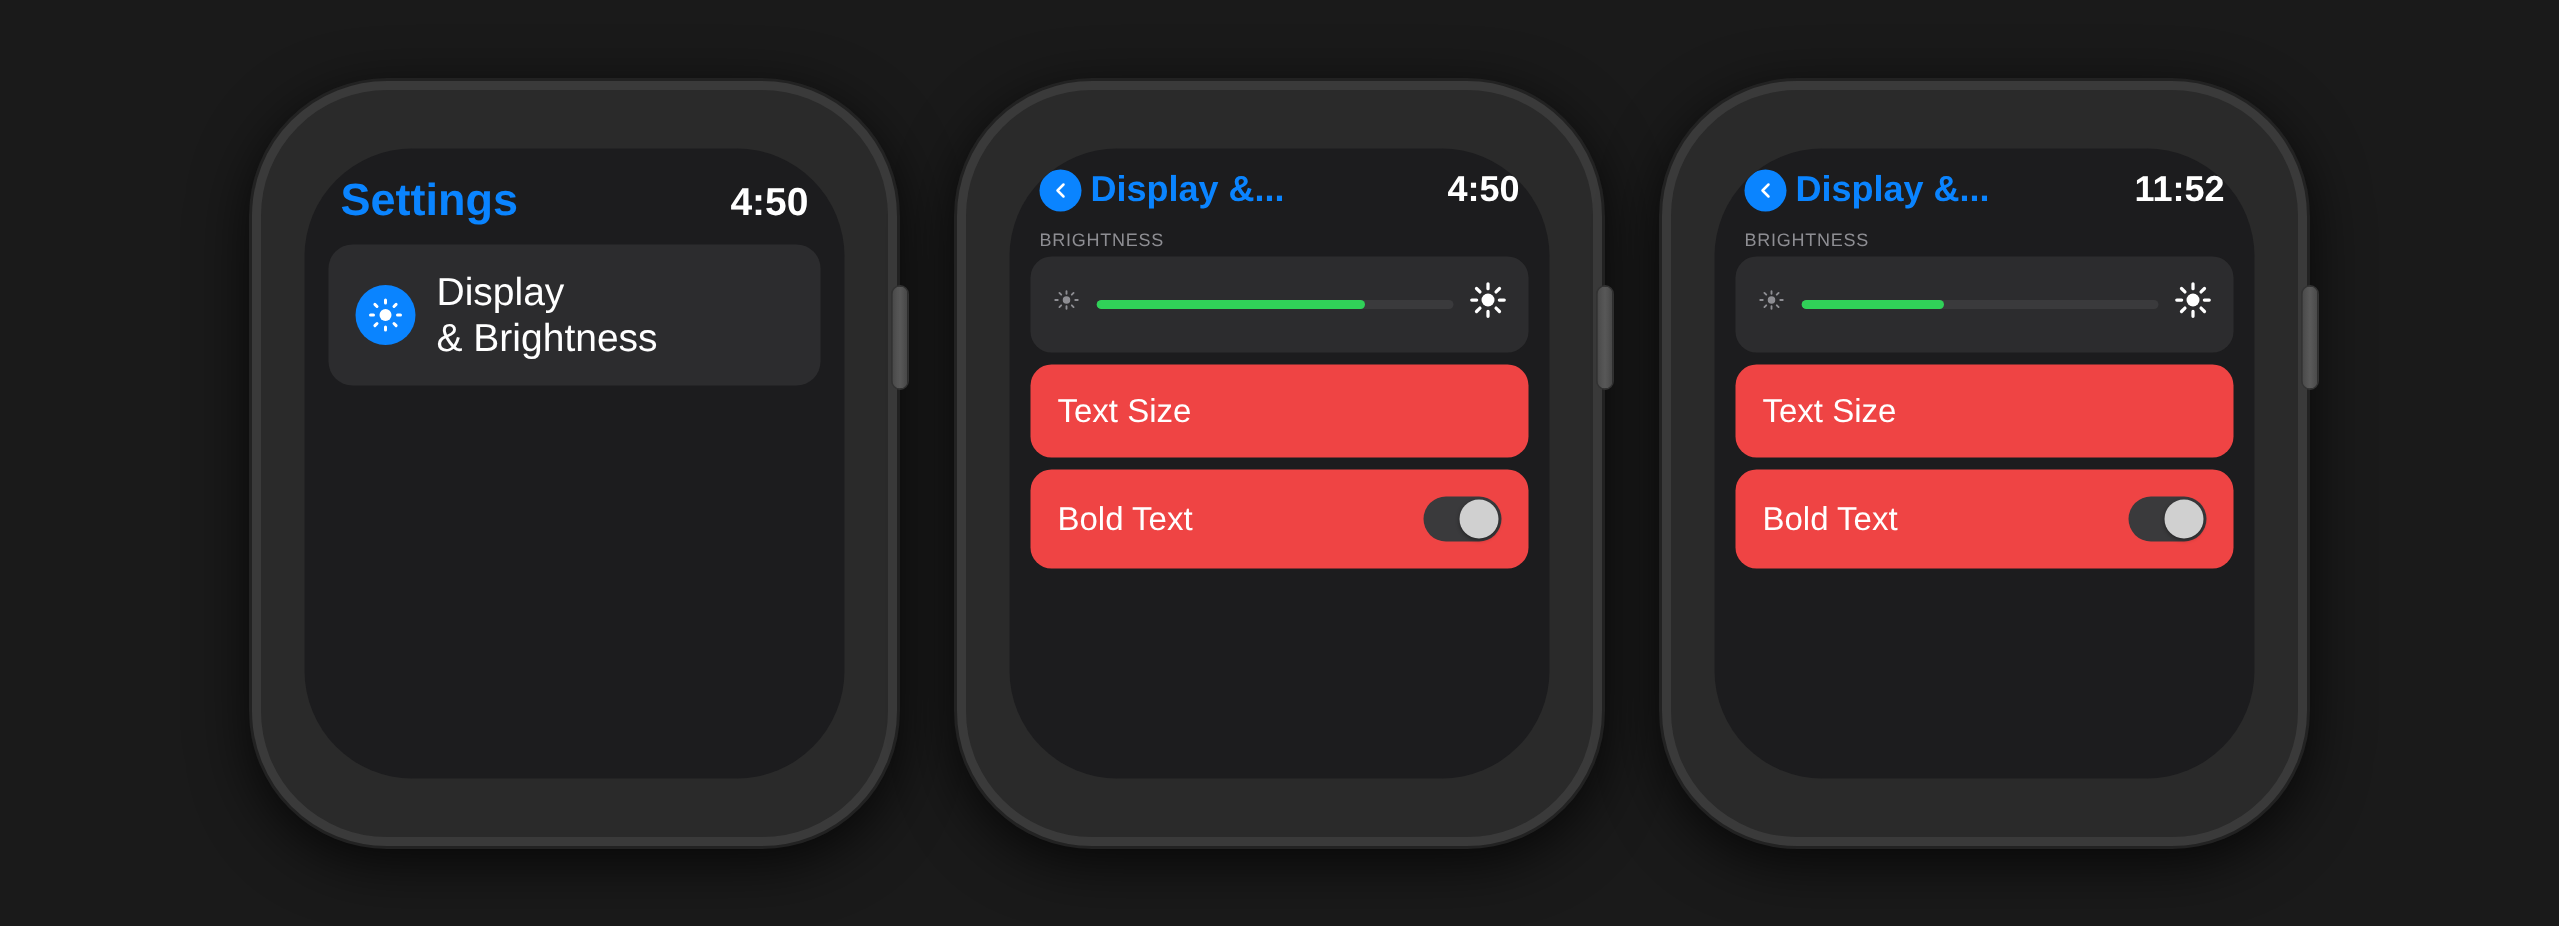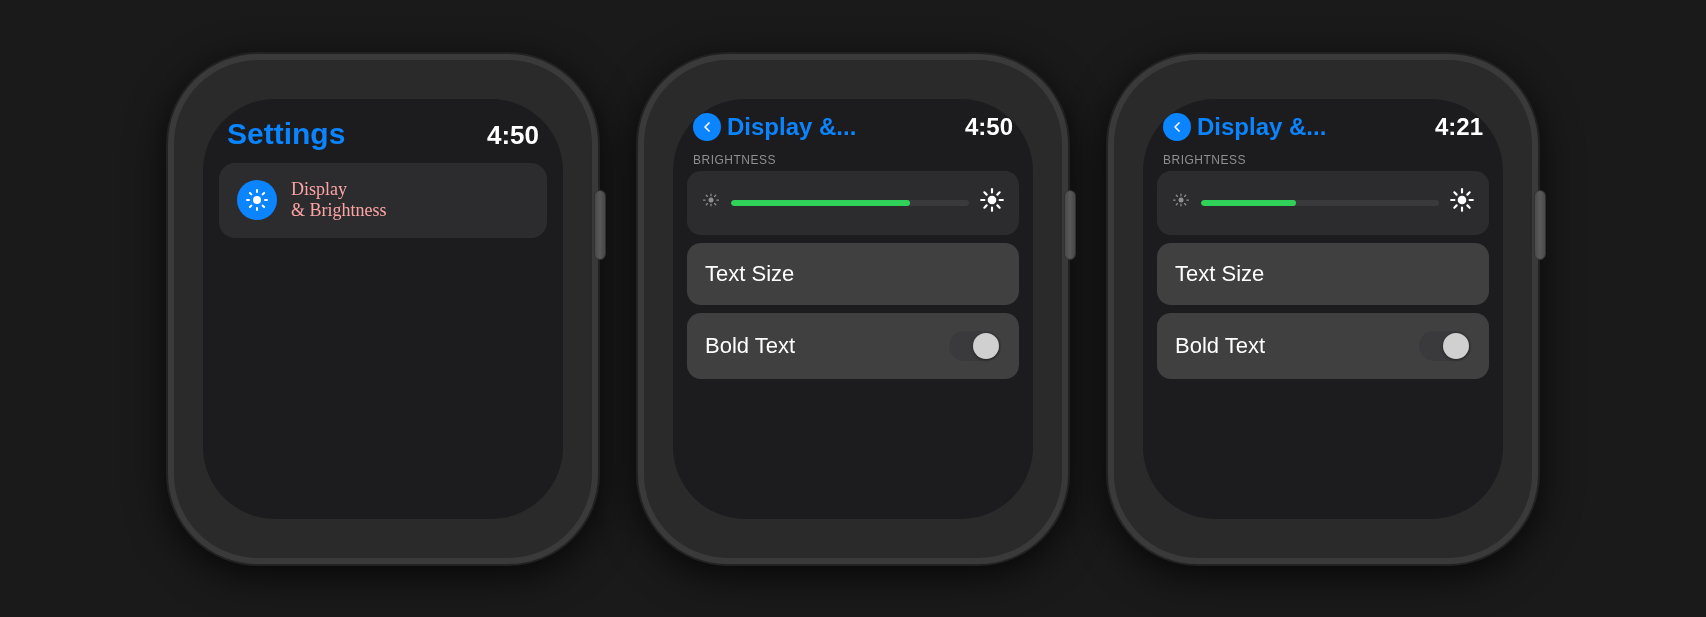--- a/index.html
+++ b/index.html
@@ -99,25 +99,24 @@
       flex-shrink: 0;
     }
 
     .menu-icon svg {
       width: 24px;
       height: 24px;
       fill: white;
     }
 
     .menu-label {
-      font-size: 18px;
+      font-size: 26px;
       font-weight: 500;
-      color: #fca5a5;
+      color: #ffffff;
       line-height: 1.2;
-      font-family: Liberation Serif, serif;
     }
 
     
     .screen2 .screen-header,
     .screen3 .screen-header {
       padding: 14px 20px 6px;
       display: flex;
       justify-content: space-between;
       align-items: center;
     }
@@ -199,21 +198,21 @@
     .brightness-fill {
       position: absolute;
       left: 0;
       top: 0;
       height: 100%;
       background: #30d158;
       border-radius: 3px;
     }
 
     .settings-row {
-      background: #404040;
+      background: #ef4444;
       border-radius: 14px;
       margin: 0 14px 8px;
       padding: 18px 18px;
       display: flex;
       align-items: center;
       justify-content: space-between;
     }
 
     .row-label {
       font-size: 22px;
@@ -326,21 +325,21 @@
   <div class="watch-screen screen3">
     <div class="screen-header">
       <div class="back-nav">
         <div class="back-chevron">
           <svg viewBox="0 0 24 24">
               <path d="M15 18l-6-6 6-6" stroke="white" stroke-width="2.5" fill="none" stroke-linecap="round" stroke-linejoin="round"></path>
             </svg>
         </div>
         <span class="nav-title">Display &amp;...</span>
       </div>
-      <span class="nav-time">4:21</span>
+      <span class="nav-time">11:52</span>
     </div>
 
     <div class="section-label">BRIGHTNESS</div>
 
     <div class="brightness-row">
       <span class="brightness-icon-small">
         <svg width="20" height="20" viewBox="0 0 24 24" fill="#8e8e93">
             <circle cx="12" cy="12" r="3"></circle>
             <path d="M12 5v2M12 17v2M5 12H3M21 12h-2M6.34 6.34l1.41 1.41M16.25 16.25l1.41 1.41M6.34 17.66l1.41-1.41M16.25 7.75l1.41-1.41" stroke="#8e8e93" stroke-width="1.5" stroke-linecap="round"></path>
           </svg>

